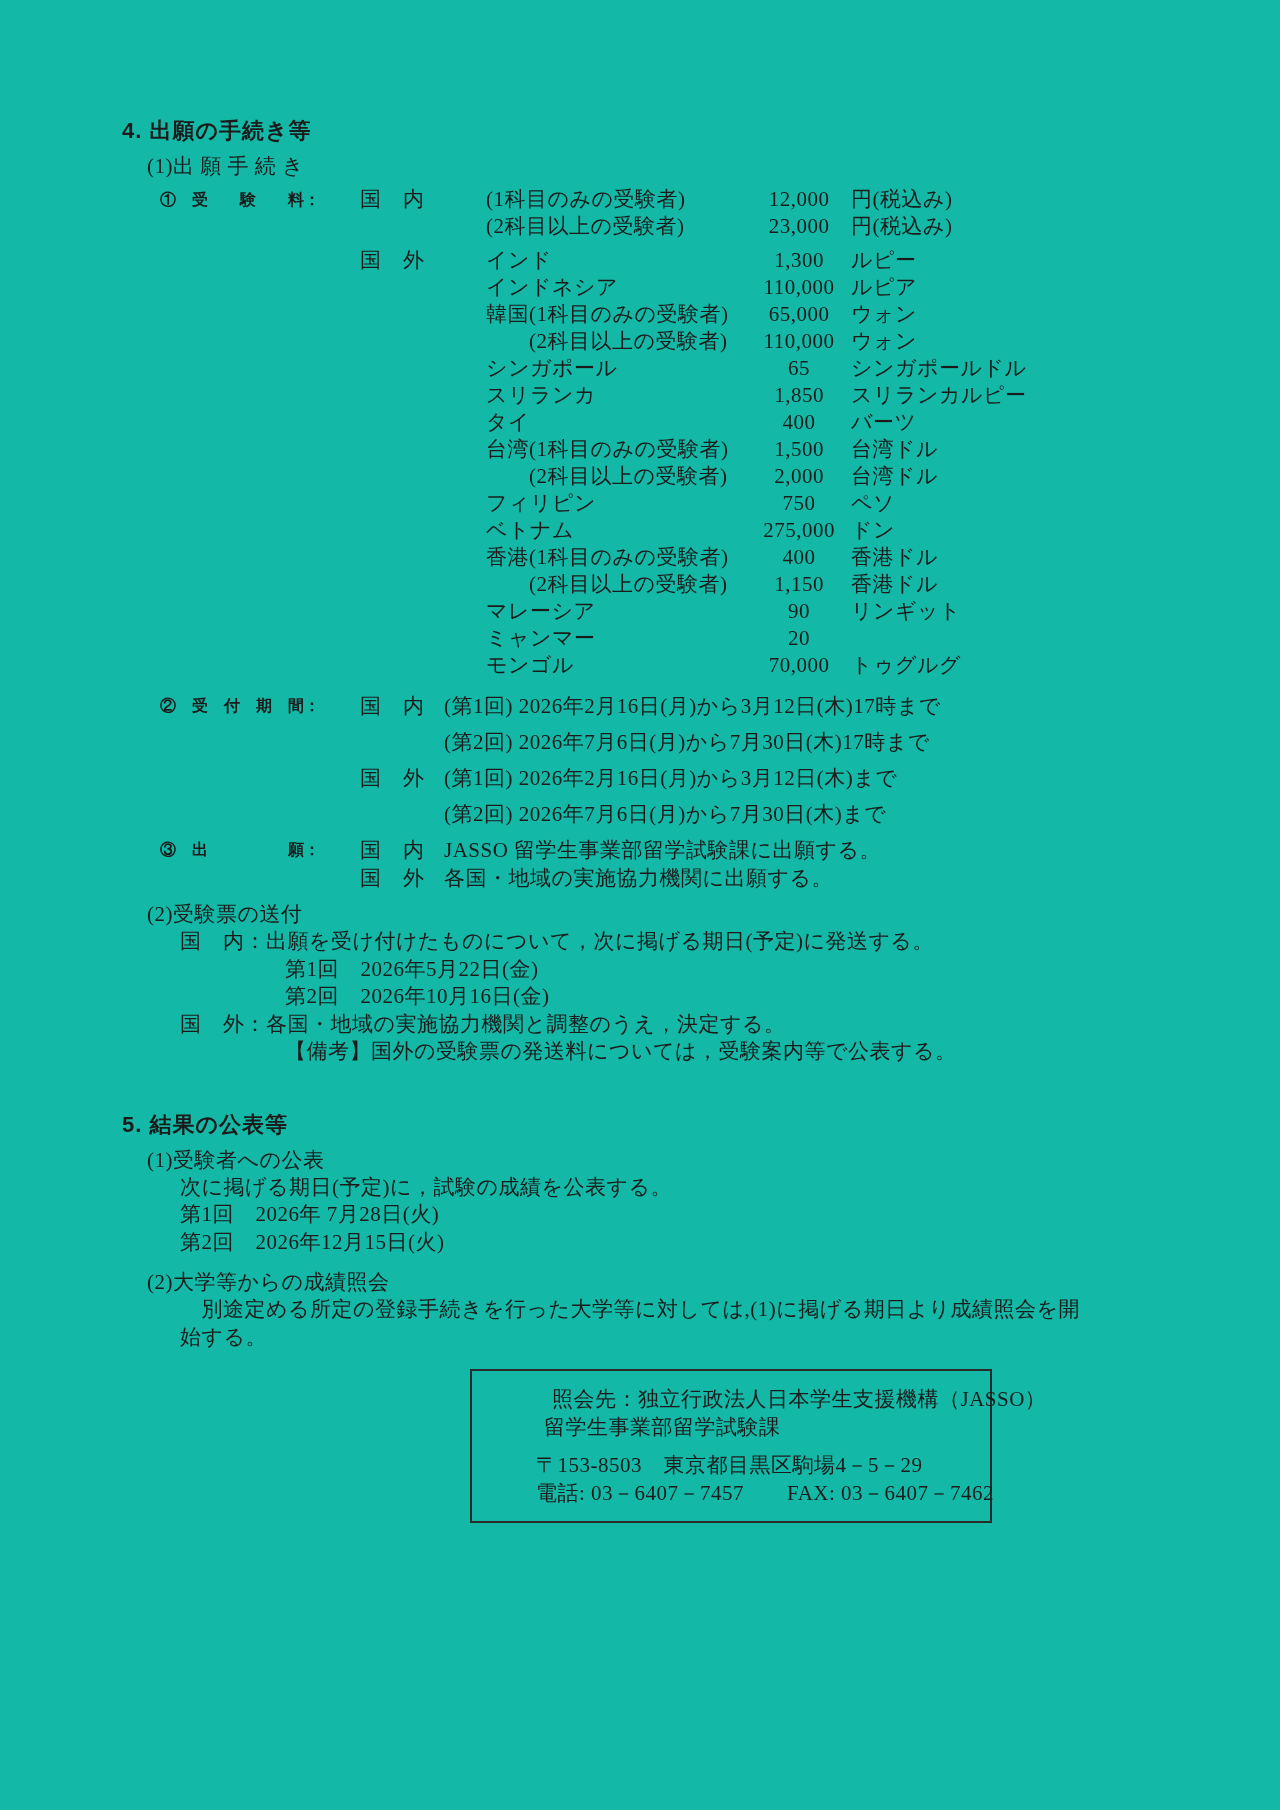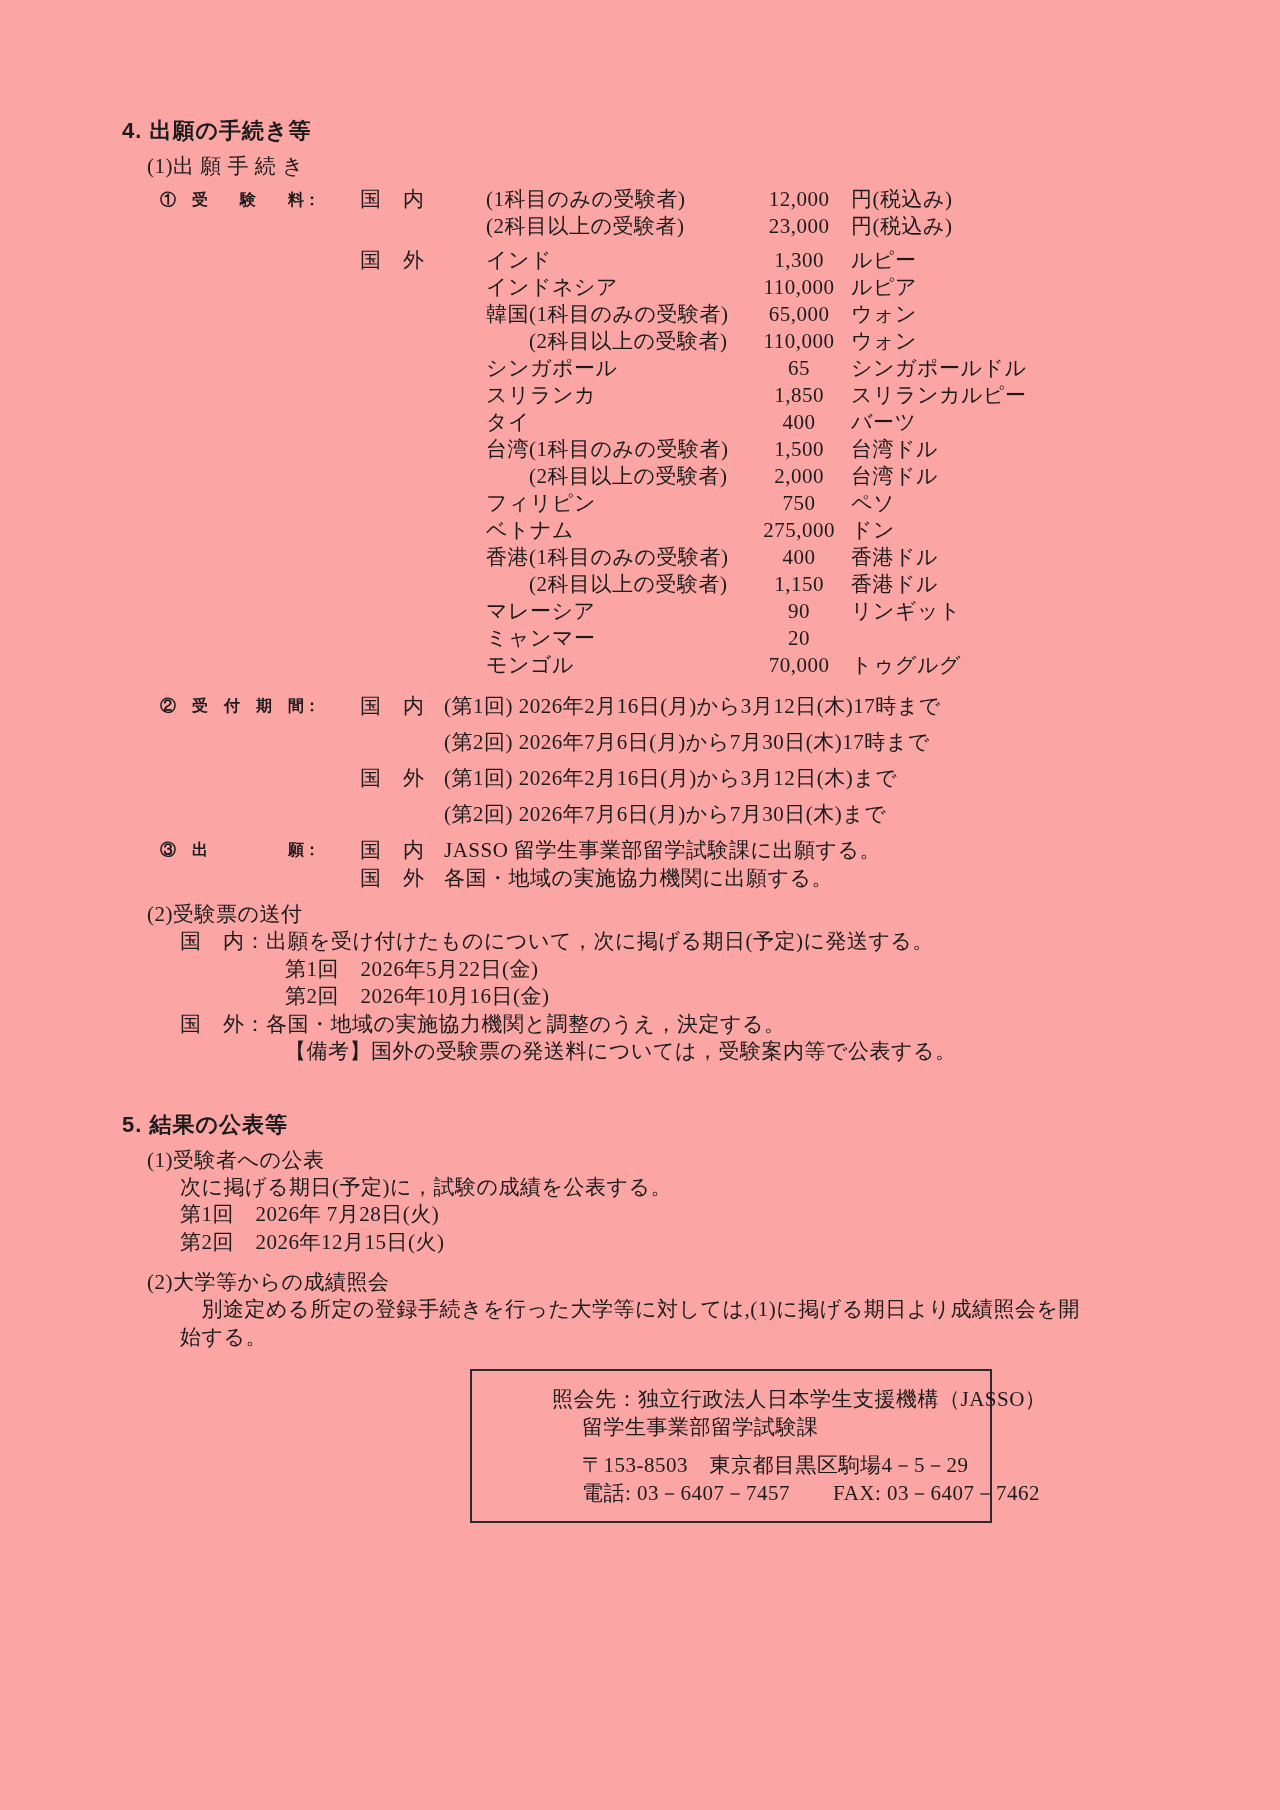--- a/index.html
+++ b/index.html
@@ -1,19 +1,19 @@
 <!DOCTYPE html>
 <html lang="ja"><head>
 <meta charset="utf-8">
 <style>
   html,body{margin:0;padding:0;background:#ffffff;}
   body{width:1280px;height:1810px;position:relative;
        font-family:"Liberation Serif","DejaVu Serif",serif;
        color:#1b1b1b;-webkit-font-smoothing:antialiased;}
-  .page{position:absolute;inset:0;background:#fca5a5;overflow:hidden;}
+  .page{position:absolute;inset:0;background:#14b8a6;overflow:hidden;}
   .content{padding:116px 40px 0 120px;font-size:21px;letter-spacing:0.5px;line-height:27px;}
 
   .h-main{font-family:"Liberation Sans","DejaVu Sans",sans-serif;
           font-weight:bold;font-size:22px;letter-spacing:1px;
           margin:0 0 0 2px;line-height:30px;}
   .sub-label{margin:6px 0 0 27px;line-height:28px;}
 
   
   .item-line{display:grid;grid-template-columns:200px 84px 1fr;margin-left:40px;align-items:start;}
   .ilabel{font-size:16px;letter-spacing:0;white-space:pre;line-height:27px;font-weight:bold;}
@@ -41,23 +41,23 @@
   .ind2{margin-left:165px;}
 
   .sec5{margin-top:44px;}
   .s5line{line-height:27.5px;white-space:pre;margin-left:60px;}
   .s5body{white-space:normal;}
 
   .contact-box{margin:18px 0 0 350px;width:518px;
                border:2px solid #2b2b2b;padding:14px 0 14px 0;}
   .cb-line{line-height:28px;white-space:pre;}
   .cb-l1{padding-left:80px;}
-  .cb-l2{padding-left:110px;}
+  .cb-l2{padding-left:72px;}
   .cb-gap{height:10px;}
-  .cb-detail{padding-left:110px;}
+  .cb-detail{padding-left:64px;}
 </style>
 </head>
 <body>
 
 <div class="page">
   <div class="content">
 
     <h2 class="h-main">4. 出願の手続き等</h2>
 
     <div class="sub-label">(1)出 願 手 続 き</div>

